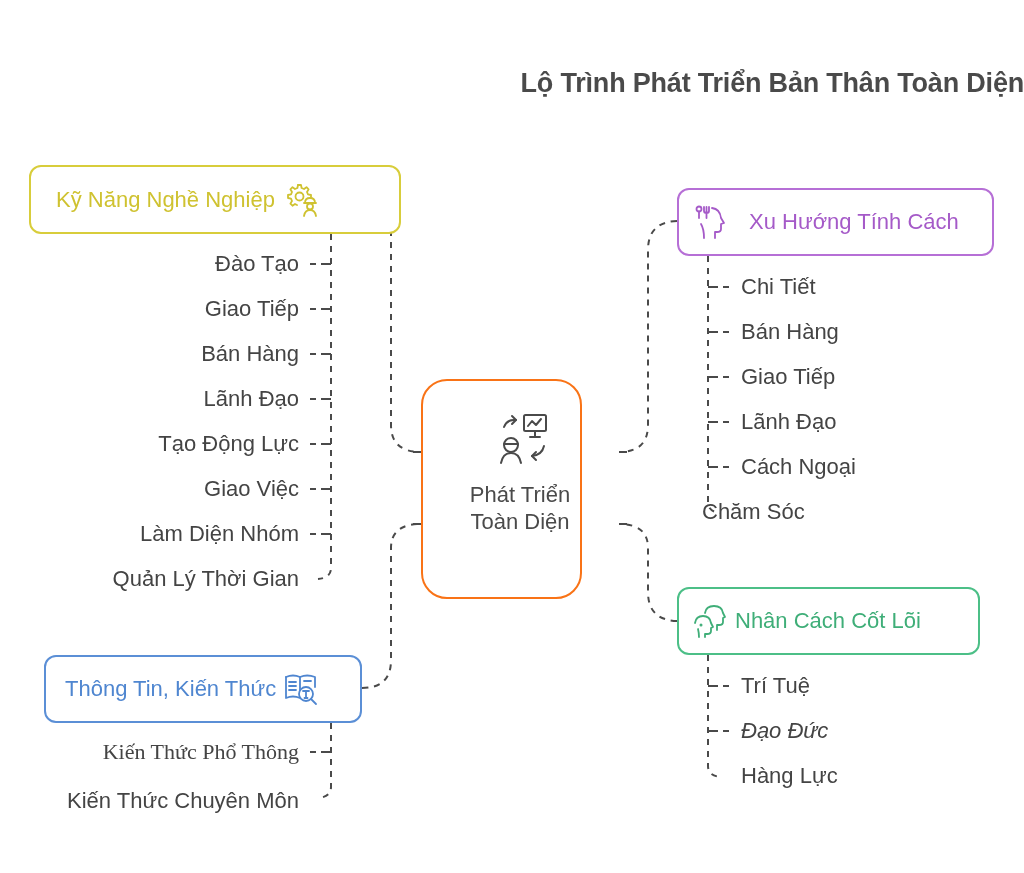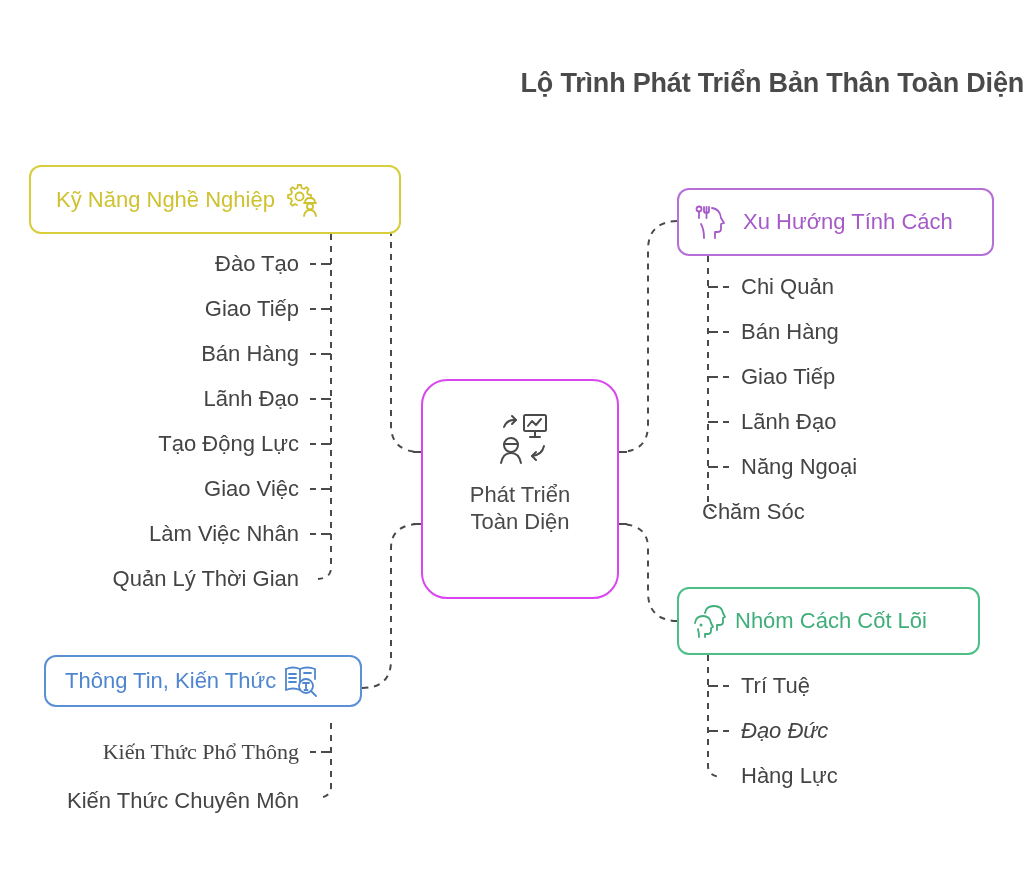--- a/index.html
+++ b/index.html
@@ -8,27 +8,27 @@
     .title { position: absolute; top: 68px; left: 0; width: 1024px; text-align: right;
              font-size: 27px; font-weight: bold; color: #4a4a4a; letter-spacing: -0.2px; }
     svg.wires { position: absolute; left: 0; top: 0; }
     .branch { position: absolute; box-sizing: border-box; border: 2px solid; border-radius: 12px;
               background: #fff; display: flex; align-items: center; font-size: 22px; }
     .branch .lbl { white-space: nowrap; }
     .branch .ic { width: 34px; height: 34px; flex: 0 0 34px; }
     .b-yellow { left: 29px; top: 165px; width: 372px; height: 69px; border-color: #d8cd3b; color: #cfc230;
                 padding-left: 25px; gap: 10px; }
     .b-purple { left: 677px; top: 188px; width: 317px; height: 68px; border-color: #b66fd6; color: #a55ac8;
-                padding-left: 14px; gap: 16px; }
+                padding-left: 14px; gap: 22px; }
     .b-green { left: 677px; top: 587px; width: 303px; height: 68px; border-color: #4cbf87; color: #3fae78;
                padding-left: 14px; gap: 8px; }
-    .b-blue { left: 44px; top: 655px; width: 318px; height: 52px; border-color: #5b8fd6; color: #4f86d0;
+    .b-blue { left: 44px; top: 655px; width: 318px; height: 68px; border-color: #5b8fd6; color: #4f86d0;
               padding-left: 19px; gap: 8px; }
-    .center { position: absolute; left: 421px; top: 379px; width: 198px; height: 220px; box-sizing: border-box;
-              border: 2px solid #d946ef; border-radius: 26px; background: #fff; text-align: center; }
+    .center { position: absolute; left: 421px; top: 379px; width: 161px; height: 220px; box-sizing: border-box;
+              border: 2px solid #f97316; border-radius: 26px; background: #fff; text-align: center; }
     .center .ic { position: absolute; left: 76px; top: 32px; width: 64px; height: 60px; }
     .center .lbl { position: absolute; left: 0; top: 100px; width: 194px; font-size: 22px; line-height: 27px;
                    color: #4a4a4a; }
     .leaf { position: absolute; font-size: 22px; color: #444444; white-space: nowrap; line-height: 26px; }
     .leaf.right { }
   </style>
 </head>
 <body>
 
 <div class="title">Lộ Trình Phát Triển Bản Thân Toàn Diện</div>
@@ -97,49 +97,49 @@
     <path d="M19 33 Q20 27 25 27 Q30 27 31 33"></path>
   </svg>
 </div>
 
 <div class="leaf right" style="right:725px; top:251px;">Đào Tạo</div>
 <div class="leaf right" style="right:725px; top:296px;">Giao Tiếp</div>
 <div class="leaf right" style="right:725px; top:341px;">Bán Hàng</div>
 <div class="leaf right" style="right:725px; top:386px;">Lãnh Đạo</div>
 <div class="leaf right" style="right:725px; top:431px;">Tạo Động Lực</div>
 <div class="leaf right" style="right:725px; top:476px;">Giao Việc</div>
-<div class="leaf right" style="right:725px; top:521px;">Làm Việc Nhân</div>
+<div class="leaf right" style="right:725px; top:521px;">Làm Diện Nhóm</div>
 <div class="leaf right" style="right:725px; top:566px;margin-left:32px;">Quản Lý Thời Gian</div>
 
 <div class="branch b-purple">
   <svg class="ic" viewBox="0 0 34 34" fill="none" stroke="#a55ac8" stroke-width="1.8" stroke-linecap="round" stroke-linejoin="round">
     <circle cx="6" cy="4" r="2.5"></circle>
       <path d="M6 6.5 V13"></path>
     <path d="M11 2 V6 Q11 8 13.5 8 Q16 8 16 6 V2 M13.5 2 V13"></path>
     <path d="M19 3 Q27 4 28 13 L31 18 L28 19 L28 24 Q28 27 24 27 L22 27 V33"></path>
     <path d="M8 19 Q11 24 11 33"></path>
   </svg>
   <span class="lbl">Xu Hướng Tính Cách</span>
 </div>
 
-<div class="leaf" style="left:741px; top:274px;">Chi Quản</div>
+<div class="leaf" style="left:741px; top:274px;">Chi Tiết</div>
 <div class="leaf" style="left:741px; top:319px;">Bán Hàng</div>
 <div class="leaf" style="left:741px; top:364px;">Giao Tiếp</div>
 <div class="leaf" style="left:741px; top:409px;">Lãnh Đạo</div>
-<div class="leaf" style="left:741px; top:454px;">Năng Ngoại</div>
+<div class="leaf" style="left:741px; top:454px;">Cách Ngoại</div>
 <div class="leaf" style="left:702px; top:499px;">Chăm Sóc</div>
 
 <div class="branch b-green">
   <svg class="ic" viewBox="0 0 34 34" fill="none" stroke="#3fae78" stroke-width="1.8" stroke-linecap="round" stroke-linejoin="round">
     <path d="M12 9 Q13 2 21 2 Q29 2 30 9 L32 13 L30 14 V18 Q30 21 26 21 H24 V26"></path>
     <path d="M2 19 Q3 12 10 12 Q17 12 18 19 L20 23 L18 24 V27 Q18 30 14 30 H12 V33"></path>
     <path d="M5 25 Q6 29 6 33"></path>
     <circle cx="8" cy="21" r="0.6" fill="#3fae78"></circle>
   </svg>
-  <span class="lbl">Nhóm Cách Cốt Lõi</span>
+  <span class="lbl">Nhân Cách Cốt Lõi</span>
 </div>
 
 <div class="leaf" style="left:741px; top:673px;">Trí Tuệ</div>
 <div class="leaf" style="left:741px; top:718px;font-style:italic;">Đạo Đức</div>
 <div class="leaf" style="left:741px; top:763px;">Hàng Lực</div>
 
 <div class="branch b-blue">
   <span class="lbl">Thông Tin, Kiến Thức</span>
   <svg class="ic" viewBox="0 0 34 34" fill="none" stroke="#4f86d0" stroke-width="1.8" stroke-linecap="round" stroke-linejoin="round">
     <path d="M2 5 Q9 2 16 5 Q23 2 31 5 V15"></path>

